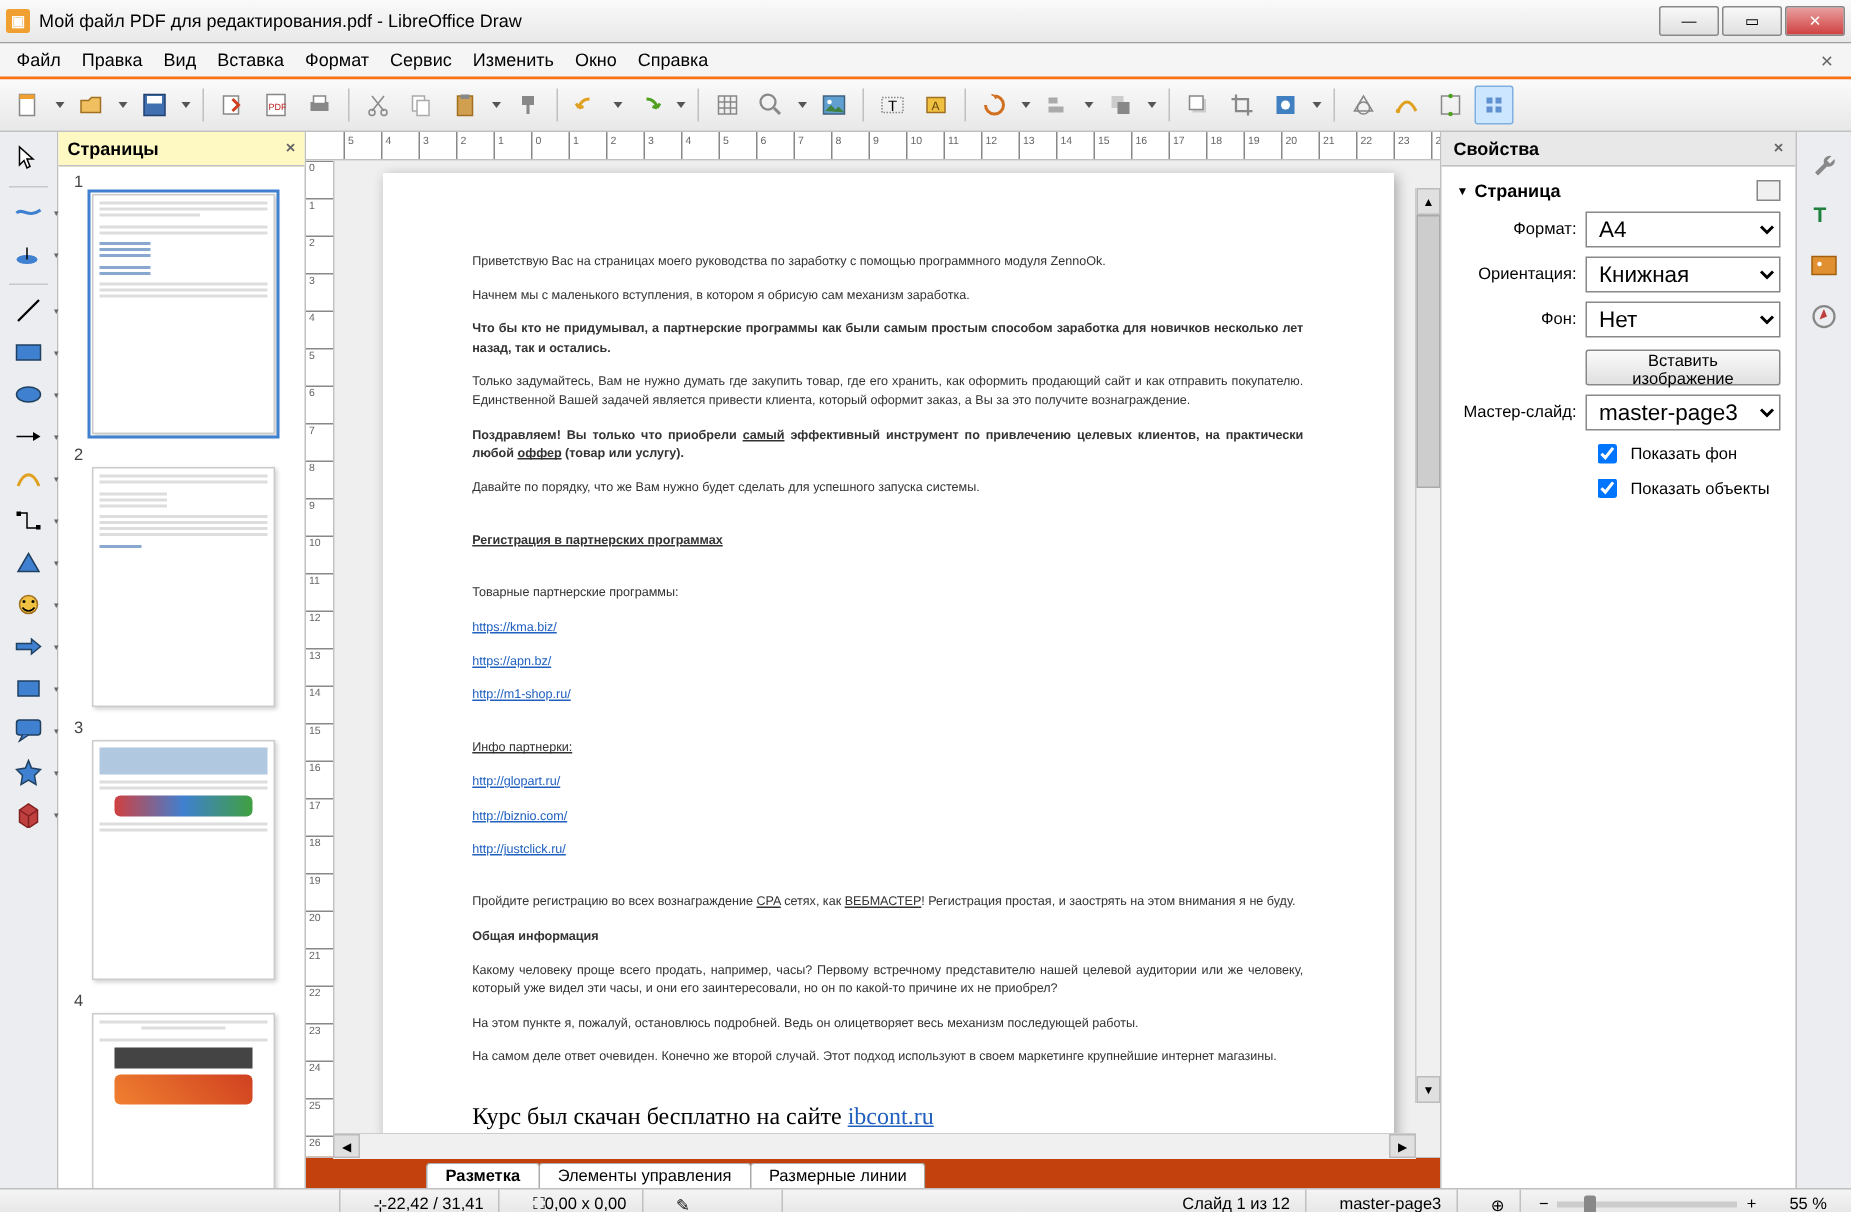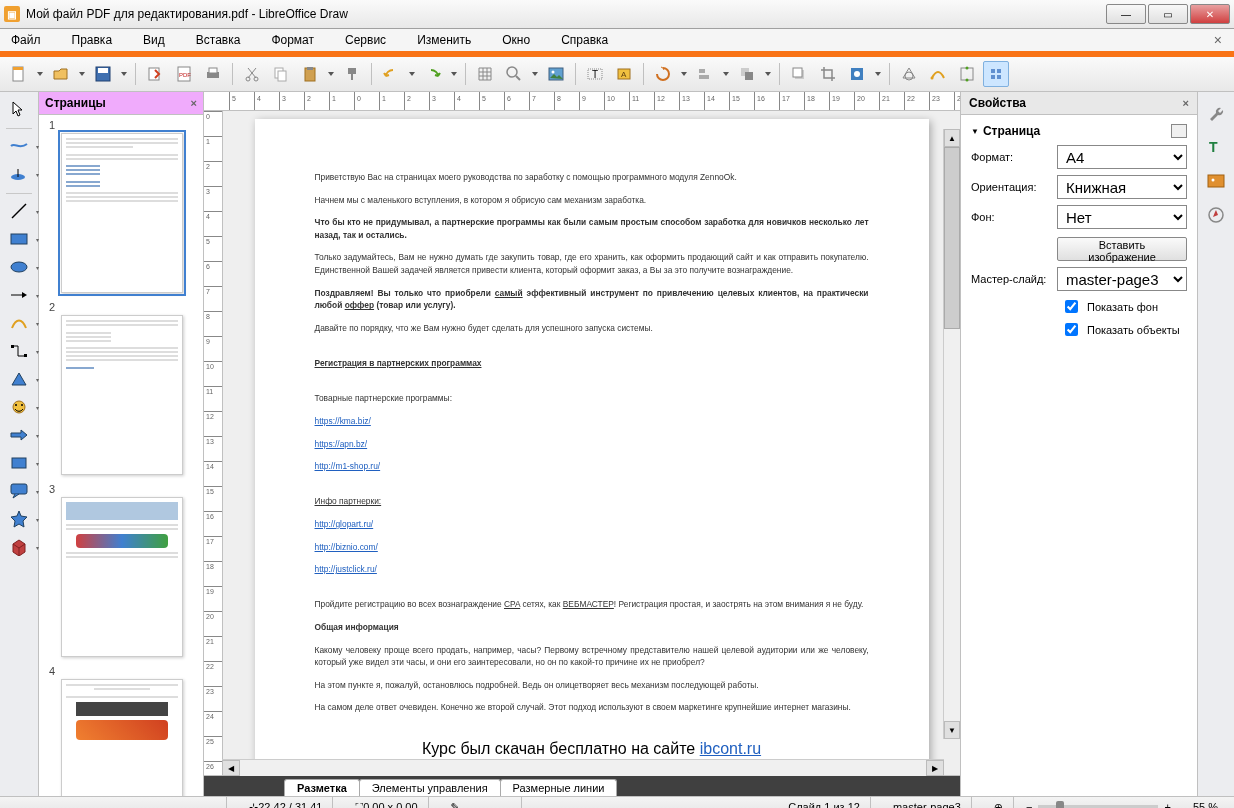--- a/index.html
+++ b/index.html
@@ -2,35 +2,35 @@
 <html><head>
 <meta charset="utf-8">
 <style>
 html,body{margin:0;padding:0;font-family:"Segoe UI",Tahoma,sans-serif;font-size:12px;color:#000;background:#f0f0f0;overflow:hidden;width:1234px;height:808px}
 .titlebar{height:28px;background:linear-gradient(#fafafa,#e8e8e8);border-bottom:1px solid #a0a0a0;display:flex;align-items:center;padding:0 4px;gap:6px}
 .titlebar .doc-icon{width:16px;height:16px;background:#f0a030;border-radius:2px;display:flex;align-items:center;justify-content:center;color:#fff;font-size:10px;font-weight:bold}
 .titlebar .title{flex:1}
 .winbtns{display:flex;gap:2px}
 .winbtn{width:38px;height:18px;border:1px solid #888;background:linear-gradient(#f8f8f8,#e0e0e0);display:flex;align-items:center;justify-content:center;font-size:10px;border-radius:2px}
 .winbtn.close{background:linear-gradient(#e8a0a0,#d04040);color:#fff}
-.menubar{height:22px;background:#f5f5f5;border-bottom:6px solid #f97316;display:flex;align-items:center;padding:0 4px;gap:17px}
+.menubar{height:22px;background:#f5f5f5;border-bottom:2px solid #f97316;display:flex;align-items:center;padding:0 4px;gap:0}
 .menubar .mitem{padding:2px 7px;cursor:default}
 .menubar .closex{margin-left:auto;padding:2px 8px;font-size:14px;color:#666}
 .toolbar{height:34px;background:linear-gradient(#fafafa,#e8e8e8);border-bottom:1px solid #c0c0c0;display:flex;align-items:center;padding:0 6px;gap:3px}
 .tb{width:24px;height:24px;display:flex;align-items:center;justify-content:center;border:1px solid transparent;border-radius:2px}
 .tbsep{width:1px;height:22px;background:#c0c0c0;margin:0 3px}
 .tbdd{width:10px;display:flex;align-items:center;justify-content:center;font-size:7px;color:#555}
 .tb.active{background:#cde6ff;border-color:#7fb0df}
 .mainrow{display:flex;height:704px}
 .leftstrip{width:38px;background:#ecedf0;border-right:1px solid #c0c0c0;display:flex;flex-direction:column;align-items:center;padding-top:4px;gap:0}
 .lsbtn{width:30px;height:26px;display:flex;align-items:center;justify-content:center;margin-bottom:2px;position:relative}
 .lsbtn .dd{position:absolute;right:-5px;font-size:6px;color:#666}
 .lssep{width:26px;height:1px;background:#c8c8c8;margin:4px 0}
 .pages-panel{width:164px;background:#fff;border-right:1px solid #c0c0c0;display:flex;flex-direction:column}
-.panel-hdr{height:22px;background:#f0abfc;border-bottom:1px solid #c0c0c0;display:flex;align-items:center;padding:0 6px;font-weight:bold}
+.panel-hdr{height:22px;background:#fef9c3;border-bottom:1px solid #c0c0c0;display:flex;align-items:center;padding:0 6px;font-weight:bold}
 .panel-hdr .closep{margin-left:auto;color:#666;cursor:default;font-size:11px}
 .thumbs{flex:1;overflow-y:auto;padding:4px}
 .thumb-wrap{margin-bottom:8px}
 .thumb-num{font-size:11px;color:#444;margin-bottom:2px;padding-left:6px}
 .thumb{width:112px;height:150px;background:#fff;border:1px solid #ccc;margin-left:18px;box-shadow:1px 1px 3px rgba(0,0,0,.2);padding:4px;font-size:3px;line-height:1.2;overflow:hidden;color:#888}
 .thumb.sel{outline:2px solid #4080d0;outline-offset:1px}
 .thumb .tline{height:2px;background:#ddd;margin-bottom:2px}
 .thumb .tblue{height:2px;background:#88a8d0;margin-bottom:2px}
 .thumb .timg{height:20px;background:linear-gradient(45deg,#f08030,#d04020);margin:4px 10px;border-radius:4px}
 .thumb .timg2{height:14px;background:#444;margin:4px 10px}
@@ -39,41 +39,41 @@
 .hruler .tick{position:absolute;top:0;border-left:1px solid #888;height:18px;padding-left:2px;padding-top:3px}
 .canvas-body{flex:1;display:flex;overflow:hidden}
 .vruler{width:18px;background:#fff;border-right:1px solid #c0c0c0;position:relative;font-size:7px;color:#666;overflow:hidden}
 .vruler .vtick{position:absolute;left:0;border-top:1px solid #888;width:18px;padding-top:1px;padding-left:2px}
 .page-scroll{flex:1;overflow:auto;background:#efefef;position:relative}
 .page{width:554px;min-height:760px;background:#fff;margin:8px auto 0;box-shadow:2px 2px 8px rgba(0,0,0,.3);padding:52px 60px 30px;font-size:8.4px;line-height:1.5;color:#333;font-family:Arial,sans-serif}
 .page p{margin:0 0 10px;text-align:justify}
 .page a{color:#2060c0;text-decoration:underline}
 .page .und{text-decoration:underline}
 .page .bold{font-weight:bold}
-.page .footer-link{font-family:Liberation Sans, sans-serif;font-size:16px;text-align:center;margin-top:23px;color:#000}
+.page .footer-link{font-family:Liberation Serif, serif;font-size:16px;margin-top:23px;color:#000}
 .page .footer-link a{color:#2060c0}
-.tab-row{height:20px;background:#404040;border-top:1px solid #c0c0c0;display:flex;align-items:flex-end;padding-left:80px}
+.tab-row{height:20px;background:#c2410c;border-top:1px solid #c0c0c0;display:flex;align-items:flex-end;padding-left:80px}
 .ctab{padding:2px 12px;border:1px solid #aaa;border-bottom:none;background:#fff;margin-right:-1px;font-size:11px;border-radius:3px 3px 0 0}
 .ctab:first-child{font-weight:bold}
 .scrollh{position:absolute;bottom:20px;left:18px;right:16px;height:16px;background:#f0f0f0;border-top:1px solid #ccc;display:flex}
 .scrollh .sbtn{width:16px;background:#e0e0e0;border:1px solid #bbb;font-size:8px;display:flex;align-items:center;justify-content:center}
 .scrollh .strack{flex:1;background:#f0f0f0}
 .scrollv{position:absolute;top:18px;right:0;bottom:36px;width:16px;background:#f0f0f0;border-left:1px solid #ccc;display:flex;flex-direction:column}
 .scrollv .sbtn{height:16px;background:#e0e0e0;border:1px solid #bbb;font-size:8px;display:flex;align-items:center;justify-content:center}
 .scrollv .strack{flex:1}
 .scrollv .sthumb{height:180px;background:#cdcdcd;border:1px solid #aaa;margin:0}
 .right-panel{width:236px;background:#fff;border-left:1px solid #c0c0c0;display:flex;flex-direction:column}
 .prop-hdr{height:22px;background:#e8e8e8;border-bottom:1px solid #c0c0c0;display:flex;align-items:center;padding:0 8px;font-weight:bold}
 .prop-hdr .closep{margin-left:auto;color:#666;font-size:11px}
 .prop-sec{padding:6px 10px}
 .prop-sec-title{display:flex;align-items:center;font-weight:bold;padding:3px 0;margin-bottom:4px}
 .prop-sec-title .tri{font-size:8px;margin-right:4px}
 .prop-sec-title .box{margin-left:auto;width:14px;height:12px;border:1px solid #888;background:#f0f0f0}
 .prop-row{display:flex;align-items:center;margin-bottom:6px;gap:6px}
-.prop-row label{width:80px;font-size:11px}
+.prop-row label{width:80px;text-align:right;font-size:11px}
 .prop-row select,.prop-row input[type=text]{flex:1;height:24px;border:1px solid #888;font-size:15px;padding:0 4px;background:#fff}
 .prop-btn{width:100%;height:24px;border:1px solid #888;background:linear-gradient(#fafafa,#e0e0e0);border-radius:2px;font-size:11px;margin-top:2px}
 .prop-chk{display:flex;align-items:center;gap:6px;margin:4px 0 4px 90px;font-size:11px}
 .rightstrip{width:36px;background:#ecedf0;border-left:1px solid #c0c0c0;display:flex;flex-direction:column;align-items:center;padding-top:8px;gap:8px}
 .rsbtn{width:26px;height:26px;display:flex;align-items:center;justify-content:center}
 .statusbar{height:20px;background:linear-gradient(#f4f4f4,#e4e4e4);border-top:1px solid #c0c0c0;display:flex;align-items:center;font-size:11px;padding:0 6px;gap:12px}
 .statusbar .cell{border-right:1px solid #c0c0c0;padding:0 10px;height:100%;display:flex;align-items:center}
 .statusbar .spacer{flex:1}
 .zoom-slider{width:120px;height:4px;background:#ccc;position:relative;margin:0 6px}
 .zoom-slider .knob{position:absolute;left:18px;top:-4px;width:8px;height:12px;background:#888;border-radius:2px}

